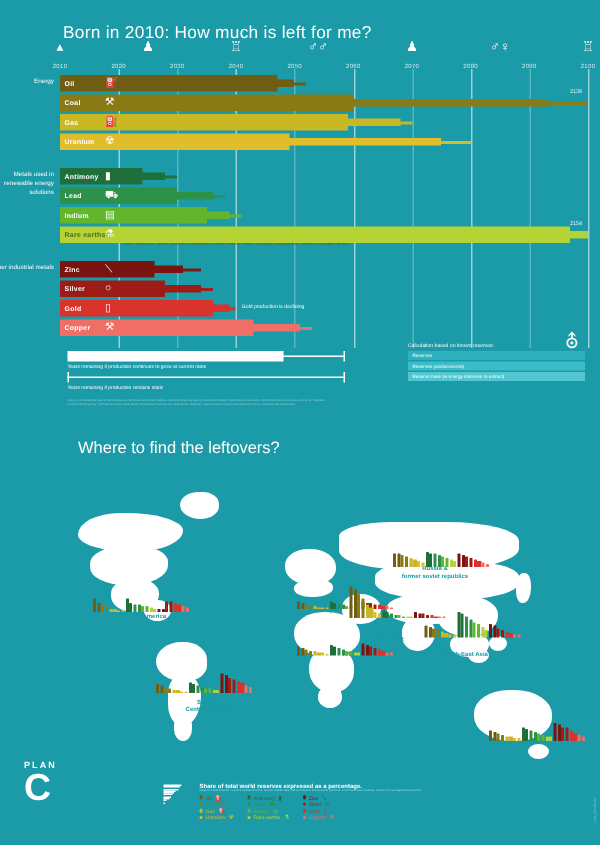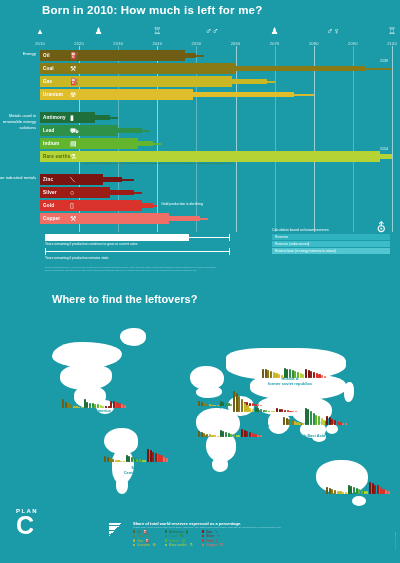--- a/index.html
+++ b/index.html
@@ -3,21 +3,21 @@
 <meta charset="utf-8">
 <style>
   html,body{margin:0;padding:0;}
   body{
     width:400px;height:563px;overflow:hidden;position:relative;
     background:#1b9aa8;
     font-family:"Liberation Sans",sans-serif;
     color:#ffffff;
   }
   .title{
-    position:absolute;left:42px;top:4px;font-size:11.5px;font-weight:bold;
+    position:absolute;left:42px;top:16px;font-size:11.5px;font-weight:normal;
     letter-spacing:.2px;white-space:nowrap;
   }
   
   #timeline{position:absolute;left:0;top:20px;width:400px;height:26px;}
   .tl-icon{position:absolute;transform:translateX(-50%);font-size:9px;line-height:9px;bottom:10px;color:#fff;}
   .tl-year{position:absolute;transform:translateX(-50%);bottom:0;font-size:4px;letter-spacing:.2px;color:#cdebee;}
   
   #chart{position:absolute;left:0;top:46px;width:400px;height:186px;}
   .gridline{position:absolute;top:0;bottom:0;width:1px;background:rgba(255,255,255,.28);}
   .gridline.major{background:rgba(255,255,255,.55);}
@@ -38,21 +38,21 @@
   .kb .fill{position:absolute;left:0;top:0;height:7px;background:#ffffff;}
   .kb .cap{position:absolute;top:0;width:1px;height:7px;background:#ffffff;}
   .kbtext{font-size:3.3px;color:#ffffff;margin:1px 0 2px 0;}
   .sources{position:absolute;left:45px;top:266px;width:175px;font-size:1.8px;line-height:2.6px;color:#8fd2da;}
   
   #reslegend{position:absolute;left:272px;top:228px;width:118px;}
   .res-title{font-size:3.4px;color:#ffffff;margin-bottom:2px;}
   .res-row{height:6px;margin-bottom:1px;padding-left:3px;font-size:3.1px;line-height:6px;color:#ffffff;}
   .derrick{position:absolute;right:4px;top:-8px;font-size:13px;color:#ffffff;opacity:.95;}
   
-  .title2{position:absolute;left:52px;top:293px;font-size:11px;font-weight:bold;}
+  .title2{position:absolute;left:52px;top:293px;font-size:11px;font-weight:normal;}
   #map{position:absolute;left:0;top:320px;width:400px;height:215px;}
   .landmass{position:absolute;background:#ffffff;}
   .region-label{position:absolute;transform:translateX(-50%);font-size:4px;line-height:5px;color:#1b9aa8;font-weight:bold;text-align:center;white-space:nowrap;}
   .cluster{position:absolute;display:flex;align-items:flex-end;gap:.6px;}
   .cbar{width:2.1px;border-radius:.4px;}
   
   #planc{position:absolute;left:16px;top:508px;}
   .plan-text{font-size:6px;font-weight:bold;letter-spacing:1.4px;color:#ffffff;}
   .plan-c{font-size:25px;font-weight:bold;line-height:23px;color:#ffffff;}
   

